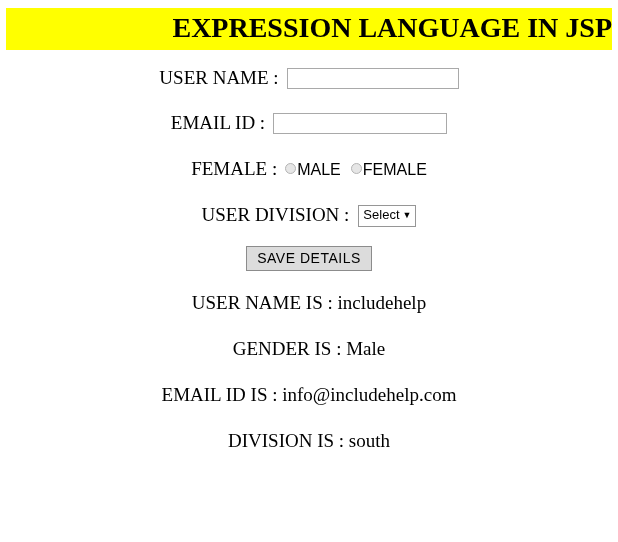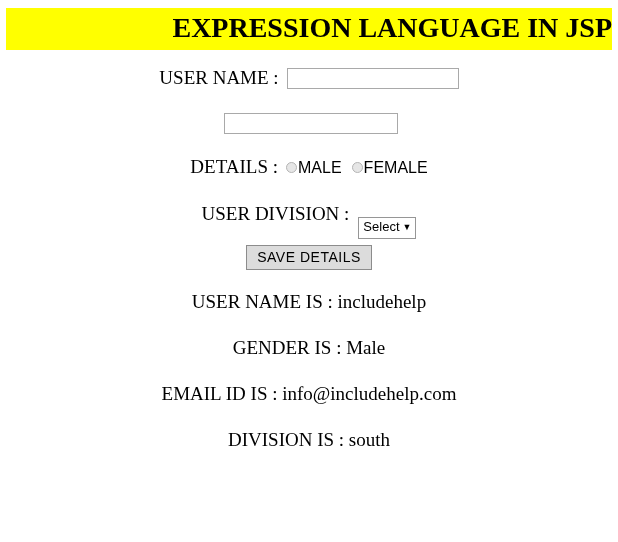--- a/index.html
+++ b/index.html
@@ -109,21 +109,21 @@
     font-family: "Liberation Sans", "DejaVu Sans", sans-serif;
     font-size: 13px;
     line-height: 15px;
     border: 1px solid #969696;
     background: #ffffff;
     padding: 1px 4px 2px 4px;
     margin-left: 5px;
     vertical-align: middle;
     color: #000;
     position: relative;
-    top: 14px;
+    top: 1px;
   }
   .select-caret {
     font-size: 9px;
     margin-left: 3px;
     position: relative;
     top: -1px;
   }
 
   
   .btn-row {
@@ -166,25 +166,26 @@
   </div>
 
   <div class="form-area">
 
     <div class="row">
       <span class="label">USER NAME :</span>
       <input class="text-input input-username" type="text" value="" style="">
     </div>
 
     <div class="row">
+      <span class="label">EMAIL ID :</span>
       <input class="text-input input-email" type="text" value="" style="">
     </div>
 
     <div class="row">
-      <span class="label">DETAILS :</span>
+      <span class="label">FEMALE :</span>
       <span class="radio-group">
         <span class="radio-opt">
           <span class="radio-dot"></span><span class="radio-label">MALE</span>
         </span>
         <span class="radio-opt">
           <span class="radio-dot"></span><span class="radio-label">FEMALE</span>
         </span>
       </span>
     </div>
 

